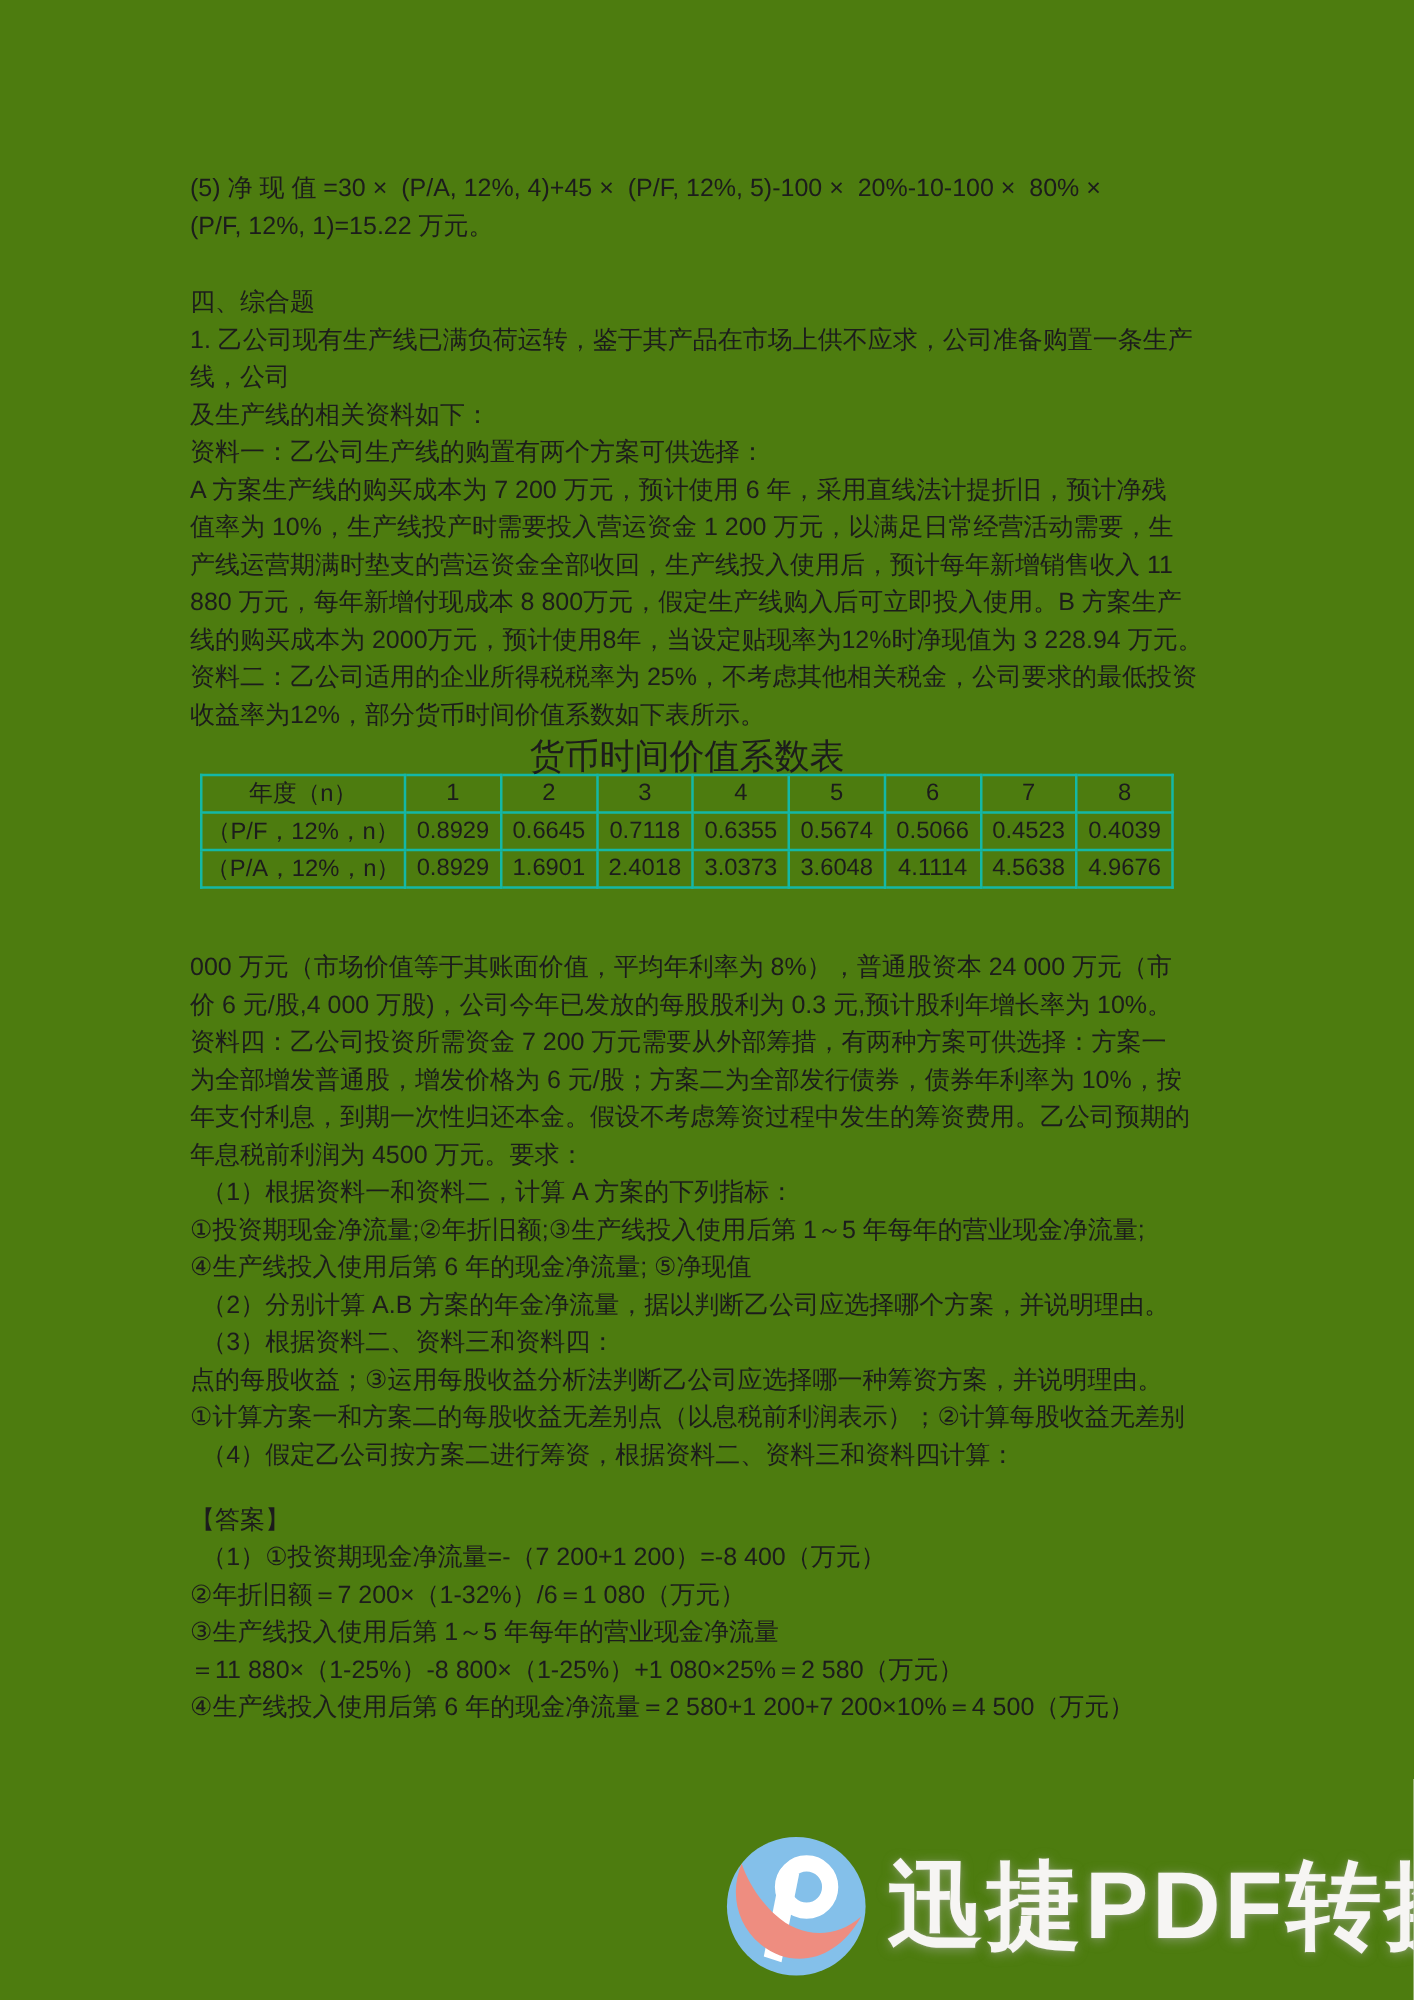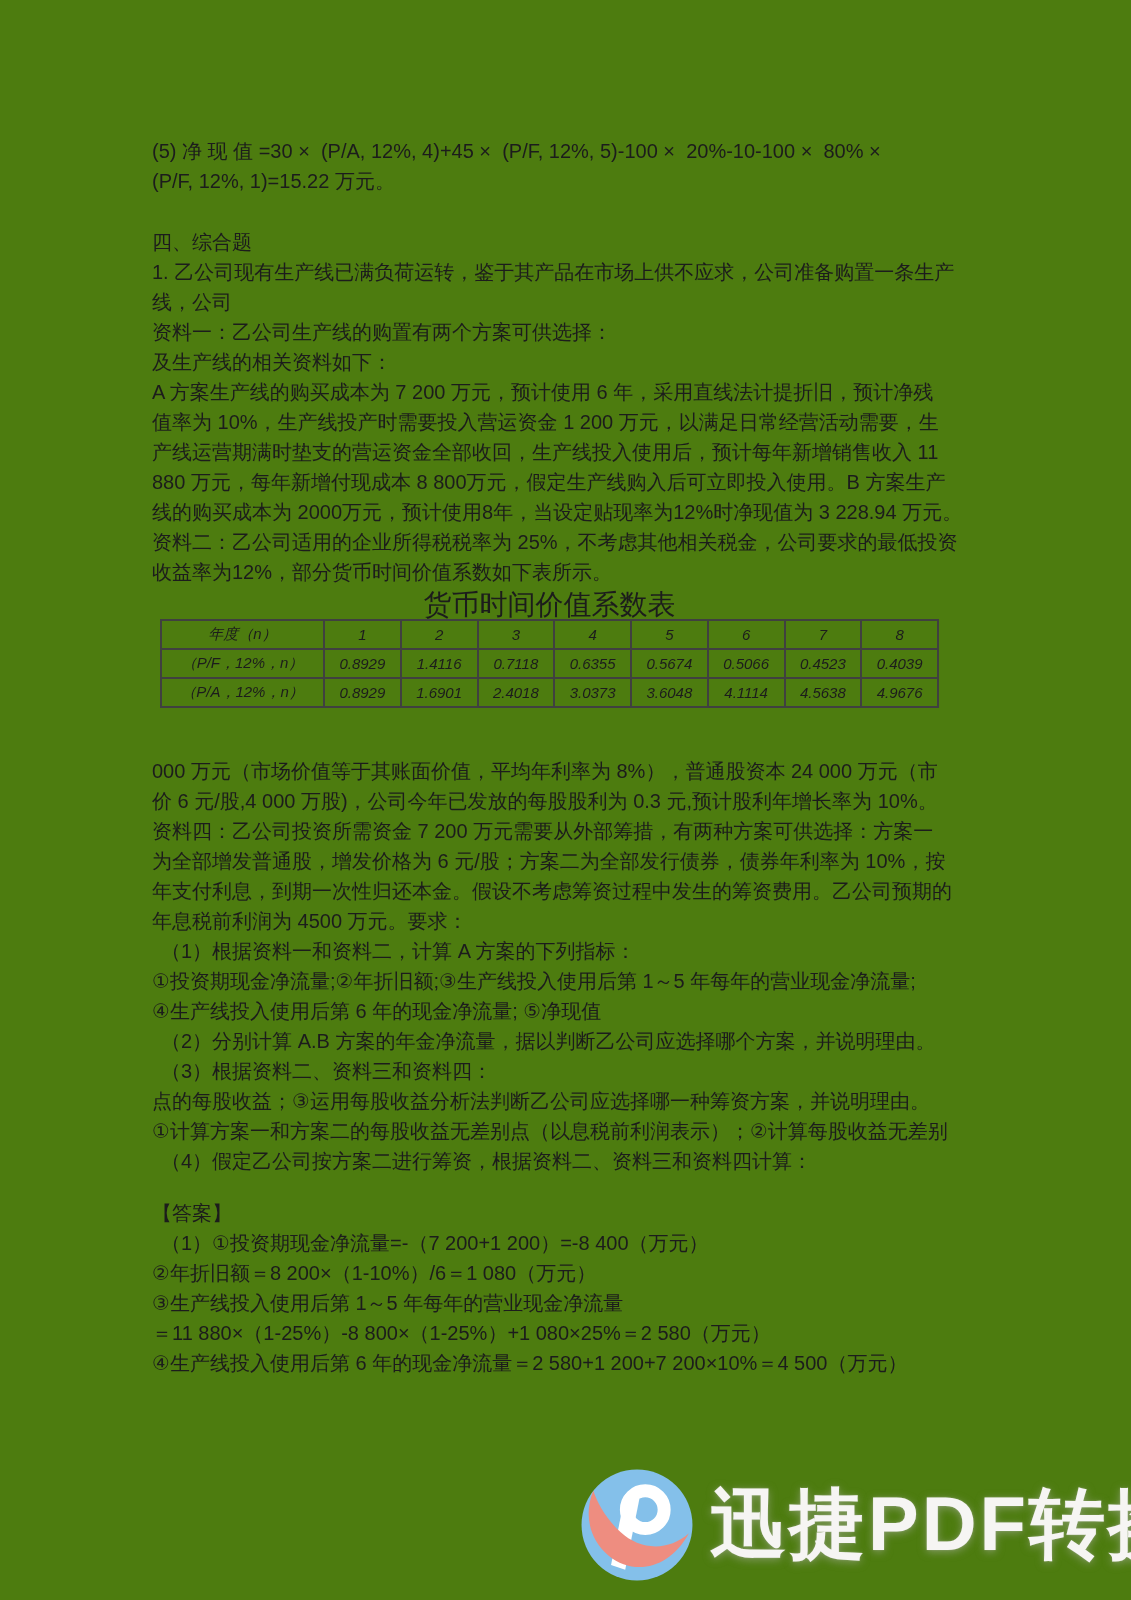--- a/index.html
+++ b/index.html
@@ -12,21 +12,21 @@
     color:#1c1c1c;
   }
   .content{position:absolute;left:152px;top:136px;width:846px;}
   .line{height:30px;line-height:30px;font-size:20px;white-space:pre;font-weight:500;}
   .ind{padding-left:9px;}
   .sp-blank{height:31px;}
   .sp-table-gap{height:48px;}
   .sp-ans{height:22px;}
   .tbl-title{width:779px;margin:4px 0 0 8px;height:28px;line-height:28px;text-align:center;font-size:28px;font-weight:500;}
   table.coef{border-collapse:collapse;margin-left:8px;table-layout:fixed;width:779px;}
-  table.coef td{border:2px solid #404040;text-align:center;font-size:15px;height:25px;padding:1px 0;font-weight:500;white-space:pre;font-style:italic;}
+  table.coef td{border:2px solid #14b8a6;text-align:center;font-size:19px;height:25px;padding:1px 0;font-weight:500;white-space:pre;}
   table.coef td.c0{width:161px;}
   .watermark{position:absolute;left:578px;top:1466px;display:flex;align-items:center;}
   .wm-logo{width:118px;height:118px;flex:0 0 auto;}
   .wm-text{
     font-size:76px;font-weight:700;letter-spacing:3px;margin-left:14px;
     color:#f6f5f3;
     text-shadow:0 2px 9px rgba(185,185,185,0.5), 0 0 2px rgba(200,200,200,0.4);
     white-space:nowrap;
   }
 </style>
@@ -38,22 +38,22 @@
 
     <div class="line">(5) 净 现 值 =30 ×  (P/A, 12%, 4)+45 ×  (P/F, 12%, 5)-100 ×  20%-10-100 ×  80% ×</div>
     <div class="line">(P/F, 12%, 1)=15.22 万元。</div>
 
     <div class="sp-blank"></div>
 
     <div class="line">四、综合题</div>
 
     <div class="line">1. 乙公司现有生产线已满负荷运转，鉴于其产品在市场上供不应求，公司准备购置一条生产</div>
     <div class="line">线，公司</div>
+    <div class="line">及生产线的相关资料如下：</div>
     <div class="line">资料一：乙公司生产线的购置有两个方案可供选择：</div>
-    <div class="line">及生产线的相关资料如下：</div>
     <div class="line">A 方案生产线的购买成本为 7 200 万元，预计使用 6 年，采用直线法计提折旧，预计净残</div>
     <div class="line">值率为 10%，生产线投产时需要投入营运资金 1 200 万元，以满足日常经营活动需要，生</div>
     <div class="line">产线运营期满时垫支的营运资金全部收回，生产线投入使用后，预计每年新增销售收入 11</div>
     <div class="line">880 万元，每年新增付现成本 8 800万元，假定生产线购入后可立即投入使用。B 方案生产</div>
     <div class="line">线的购买成本为 2000万元，预计使用8年，当设定贴现率为12%时净现值为 3 228.94 万元。</div>
     <div class="line">资料二：乙公司适用的企业所得税税率为 25%，不考虑其他相关税金，公司要求的最低投资</div>
     <div class="line">收益率为12%，部分货币时间价值系数如下表所示。</div>
 
     <div class="tbl-title">货币时间价值系数表</div>
     <table class="coef">
@@ -65,21 +65,21 @@
           <td>3</td>
           <td>4</td>
           <td>5</td>
           <td>6</td>
           <td>7</td>
           <td>8</td>
         </tr>
         <tr>
           <td class="c0">（P/F，12%，n）</td>
           <td>0.8929</td>
-          <td>1.4116</td>
+          <td>0.6645</td>
           <td>0.7118</td>
           <td>0.6355</td>
           <td>0.5674</td>
           <td>0.5066</td>
           <td>0.4523</td>
           <td>0.4039</td>
         </tr>
         <tr>
           <td class="c0">（P/A，12%，n）</td>
           <td>0.8929</td>
@@ -109,21 +109,21 @@
     <div class="line ind">（3）根据资料二、资料三和资料四：</div>
     <div class="line">点的每股收益；③运用每股收益分析法判断乙公司应选择哪一种筹资方案，并说明理由。</div>
     <div class="line">①计算方案一和方案二的每股收益无差别点（以息税前利润表示）；②计算每股收益无差别</div>
     <div class="line ind">（4）假定乙公司按方案二进行筹资，根据资料二、资料三和资料四计算：</div>
 
     <div class="sp-ans"></div>
 
     <div class="line">【答案】</div>
 
     <div class="line ind">（1）①投资期现金净流量=-（7 200+1 200）=-8 400（万元）</div>
-    <div class="line">②年折旧额＝8 200×（1-10%）/6＝1 080（万元）</div>
+    <div class="line">②年折旧额＝7 200×（1-32%）/6＝1 080（万元）</div>
     <div class="line">③生产线投入使用后第 1～5 年每年的营业现金净流量</div>
     <div class="line">＝11 880×（1-25%）-8 800×（1-25%）+1 080×25%＝2 580（万元）</div>
     <div class="line">④生产线投入使用后第 6 年的现金净流量＝2 580+1 200+7 200×10%＝4 500（万元）</div>
 
   </div>
 
   <div class="watermark">
     <svg class="wm-logo" viewBox="0 0 100 100" aria-hidden="true">
       <circle cx="50" cy="50" r="47" fill="#84c0ea"></circle>
       <path d="M40 24 L52 28 L40 88 L28 84 Z" fill="#ffffff"></path>

